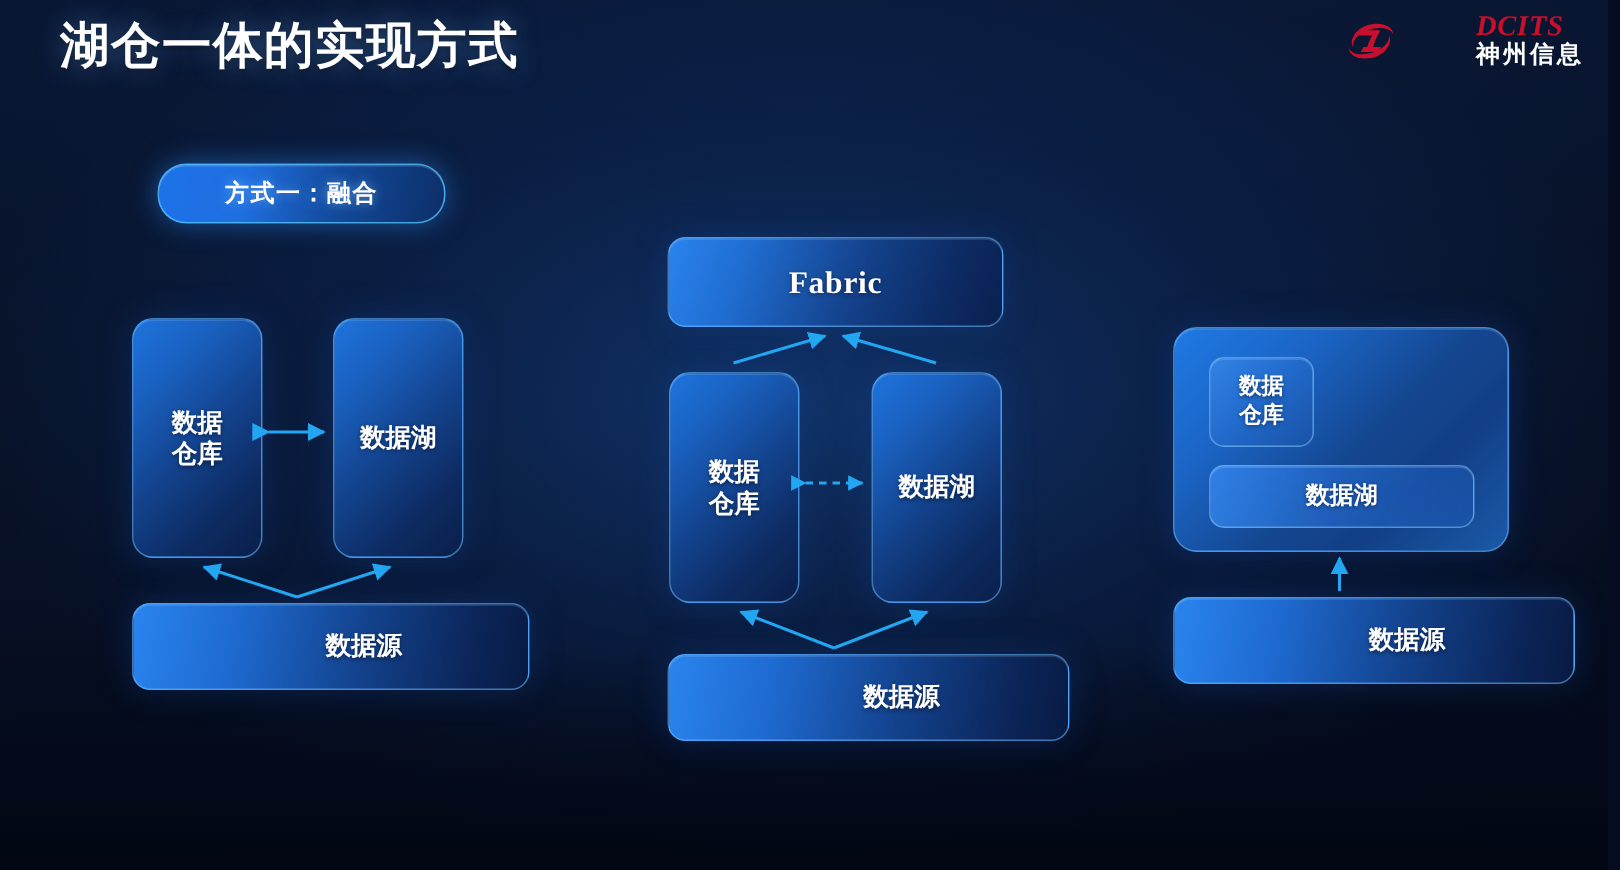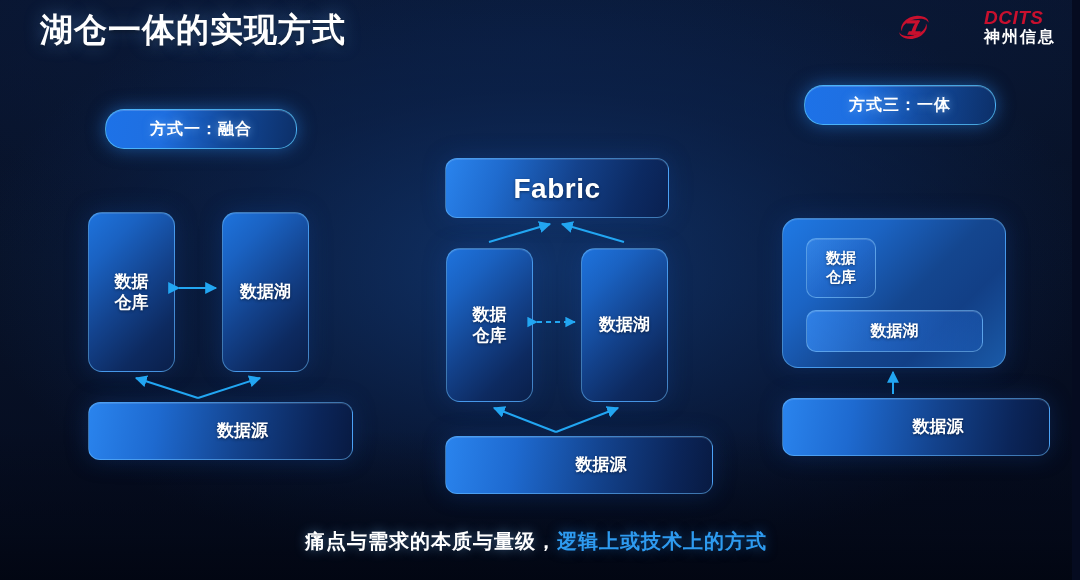--- a/index.html
+++ b/index.html
@@ -6,21 +6,21 @@
   html, body {
     margin: 0;
     padding: 0;
     background: #050b20;
   }
   #slide {
     position: relative;
     width: 1072px;
     height: 580px;
     overflow: hidden;
-    font-family: Liberation Sans, sans-serif;
+    font-family: Liberation Serif, serif;
     background:
       radial-gradient(ellipse 760px 420px at 50% 46%, rgba(17,52,107,0.95) 0%, rgba(12,37,82,0.55) 42%, rgba(8,22,54,0.0) 74%),
       radial-gradient(ellipse 900px 300px at 50% 8%, rgba(10,28,62,0.9) 0%, rgba(7,18,45,0.2) 70%, rgba(5,12,34,0) 100%),
       linear-gradient(175deg, #0a1733 0%, #081329 38%, #060e22 66%, #040a1b 100%);
   }
   #slide:before {
     content: "";
     position: absolute;
     left: 0; right: 0; bottom: 0;
     height: 150px;
@@ -112,21 +112,21 @@
     font-size: 17px;
     z-index: 3;
   }
   .node.tall { border-radius: 14px; }
   .node.wide {
     background: linear-gradient(100deg, #2a84ee 0%, #1e6ad0 26%, #13428c 58%, #0b2559 85%, #081a42 100%);
     padding-left: 44px;
   }
   .node.fabric {
     background: linear-gradient(110deg, #2a84ee 0%, #1f6bce 24%, #14428c 55%, #0c2a62 82%, #0a2050 100%);
-    font-size: 28px;
+    font-size: 21px;
     letter-spacing: 0.5px;
   }
   .node.container {
     background: linear-gradient(135deg, #1f79e4 0%, #1b64c4 28%, #14468f 55%, #123f86 72%, #1a5aa8 100%);
     border: 1px solid rgba(120,200,255,0.45);
     border-radius: 16px;
     z-index: 2;
   }
   .node.inner {
     background: linear-gradient(135deg, rgba(70,150,245,0.50) 0%, rgba(45,115,215,0.38) 50%, rgba(30,85,175,0.30) 100%);
@@ -189,21 +189,20 @@
       <path d="M13 9 L27 9 L25 13 L11 13 Z" fill="#c8102e"></path>
       <path d="M14 22 L28 22 L26 26 L12 26 Z" fill="#c8102e"></path>
     </svg>
     <span class="brand-text">
       <span class="brand-name">DCITS</span>
       <span class="brand-cn">神州信息</span>
     </span>
   </div>
 
   <div class="pill pill-1">方式一：融合</div>
-  <div class="pill pill-3">方式三：一体</div>
 
   <div class="node tall" style="left:88px; top:212px; width:85px; height:158px;">
     <span>
       <span>数据</span><br>
       <span>仓库</span>
     </span>
   </div>
 
   <div class="node tall" style="left:222px; top:212px; width:85px; height:158px;">
     <span>数据湖</span>
@@ -271,17 +270,14 @@
 
     <line x1="537" y1="322" x2="575" y2="322" stroke="#22a6f2" stroke-width="2" stroke-dasharray="5 4" marker-start="url(#ahs)" marker-end="url(#ahs)"></line>
 
     <line x1="556" y1="432" x2="494" y2="408" stroke="#22a6f2" stroke-width="2" marker-end="url(#ah)"></line>
 
     <line x1="556" y1="432" x2="618" y2="408" stroke="#22a6f2" stroke-width="2" marker-end="url(#ah)"></line>
 
     <line x1="893" y1="394" x2="893" y2="372" stroke="#22a6f2" stroke-width="2" marker-end="url(#ah)"></line>
   </svg>
 
-  <div class="caption">
-    <span class="part-a">痛点与需求的本质与量级，</span><span class="part-b">逻辑上或技术上的方式</span>
-  </div>
 
 </div>
 
 </body></html>

